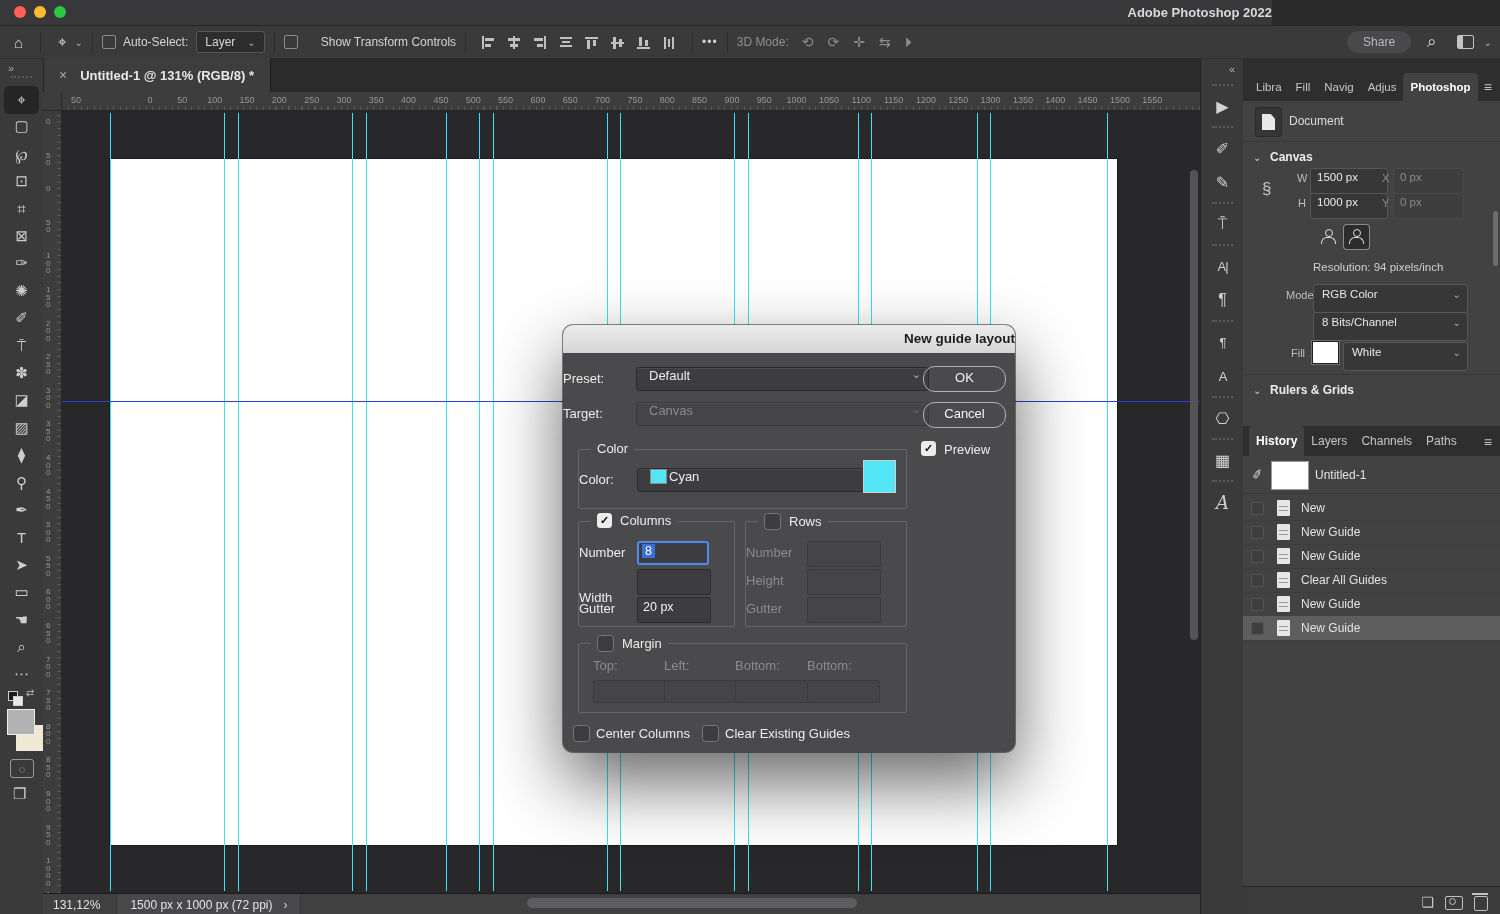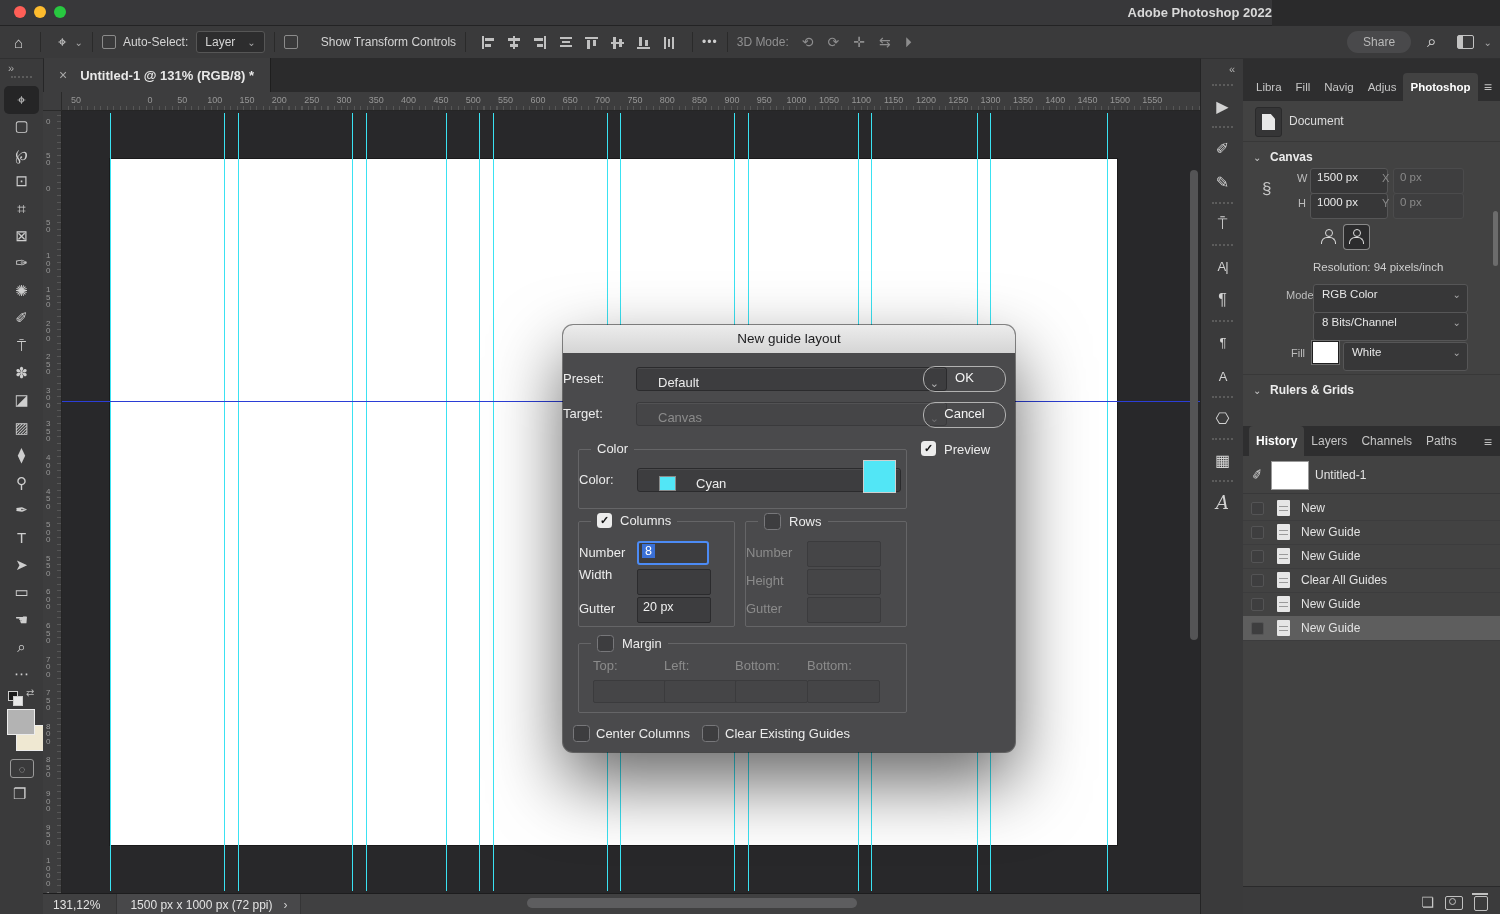--- a/index.html
+++ b/index.html
@@ -118,25 +118,25 @@
         background-image:repeating-linear-gradient(0deg,transparent 0 3px,#9a9a9a 3px 4px);
         background-size:9px 10px;background-position:2px 4px;background-repeat:no-repeat}
   .hlabel{position:absolute;left:58px;top:5px;font-size:12px;color:#e3e3e3}
   .cam{position:absolute;width:16px;height:12px;border:1.5px solid #c0c0c0;border-radius:2px}
   .cam::before{content:"";position:absolute;width:5px;height:5px;border:1.5px solid #c0c0c0;border-radius:50%;left:3px;top:1px}
   .trash{position:absolute;width:12px;height:13px;border:1.5px solid #c0c0c0;border-radius:2px}
   .trash::before{content:"";position:absolute;left:-3.5px;top:-4.5px;width:16px;height:2px;background:#c0c0c0}
   
   #dialog{left:563px;top:325px;width:452px;height:427px;border-radius:10px;background:#4a4a4c;z-index:20;
           box-shadow:0 30px 70px rgba(0,0,0,.6),0 0 0 1px rgba(0,0,0,.45);font-size:13px;color:#ececec}
-  #dlg-title{height:28px;background:linear-gradient(#ececec,#d5d5d5);border-radius:10px 10px 0 0;text-align:center;
-             line-height:28px;color:#1d1d1f;font-weight:normal;font-size:13.5px}
+  #dlg-title{height:28px;background:linear-gradient(#ececec,#d5d5d5);border-radius:10px 10px 0 0;text-align:right;
+             line-height:28px;color:#1d1d1f;font-weight:bold;font-size:13.5px}
   .dlg-label{position:absolute;}
-  .dd{position:absolute;background:#3d3d3f;border:1px solid #2b2b2d;border-radius:3px;display:flex;align-items:flex-end;
-      padding:0 21px;box-shadow:inset 0 1px 0 rgba(255,255,255,.07)}
+  .dd{position:absolute;background:#3d3d3f;border:1px solid #2b2b2d;border-radius:3px;display:flex;align-items:flex-start;
+      padding:0 12px;box-shadow:inset 0 1px 0 rgba(255,255,255,.07)}
   .dd .chev{position:absolute;right:7px;font-size:11px}
   .dd.off{color:#8b8b8b;background:#454547;border-color:#3a3a3c}
   .pill{position:absolute;left:360px;width:81px;height:24px;border:1px solid #b2b2b2;border-radius:12px;
         color:#f4f4f4;text-align:center;line-height:22px}
   .cb-on{position:absolute;width:15px;height:15px;background:#ececec;border-radius:3.5px;color:#141414;
          font-size:11px;line-height:15px;text-align:center;font-weight:bold}
   .cb-off{position:absolute;width:15px;height:15px;background:#3d3d3f;border:1px solid #77777a;border-radius:3.5px}
   .group{position:absolute;border:1px solid #656567;border-radius:2px}
   .legend{position:absolute;top:-9px;left:12px;background:#4a4a4c;padding:0 6px;display:flex;gap:8px;align-items:center}
   .fld{position:absolute;background:#3d3d3f;border:1px solid #2b2b2d;border-radius:2px;height:20px;
@@ -568,36 +568,36 @@
     <span class="chev" style="color:#6e6e70">⌄</span>
   </span>
   <span class="pill" style="top:77px">Cancel</span>
 
   <span class="cb-on" style="left:358px;top:116px">✓</span>
   <span class="abs" style="left:381px;top:117px">Preview</span>
 
   <div class="group" style="left:15px;top:124px;width:327px;height:58px">
     <span class="legend">Color</span>
     <span class="dlg-label" style="left:0;top:22px;width:52px">Color:</span>
-    <span class="dd" style="left:58px;top:18px;width:220px;height:22px;gap:20px">
+    <span class="dd" style="left:58px;top:18px;width:220px;height:22px;gap:2px">
       <span id="color-swatch-small" style="width: 15px; height: 13px; display: inline-block; border: 1px solid rgb(138, 138, 138); background: rgb(82, 230, 246);"></span>
       <span>Cyan</span>
       <span class="chev" style="color:#b4b4b4">⌄</span>
     </span>
     <span id="color-swatch-big" class="swatch" style="left: 284px; top: 10px; width: 31px; height: 31px; background: rgb(82, 230, 246);"></span>
   </div>
 
   <div class="group" style="left:15px;top:196px;width:155px;height:104px">
     <span class="legend">
       <span class="cb-on" style="position:static">✓</span>
       <span>Columns</span>
     </span>
     <span class="dlg-label" style="left:0;top:23px;width:52px">Number</span>
     <span class="fld" id="num-fld" style="left:58px;top:19px;width:62px"><span>8</span></span>
-    <span class="dlg-label" style="left:0;top:45px;width:52px">Width</span>
+    <span class="dlg-label" style="left:0;top:68px;width:52px">Width</span>
     <span class="fld" style="left:58px;top:47px;width:62px"></span>
     <span class="dlg-label" style="left:0;top:79px;width:52px">Gutter</span>
     <span class="fld" style="left:58px;top:75px;width:62px">20 px</span>
   </div>
 
   <div class="group" style="left:182px;top:196px;width:160px;height:104px">
     <span class="legend">
       <span class="cb-off" style="position:static"></span>
       <span>Rows</span>
     </span>

